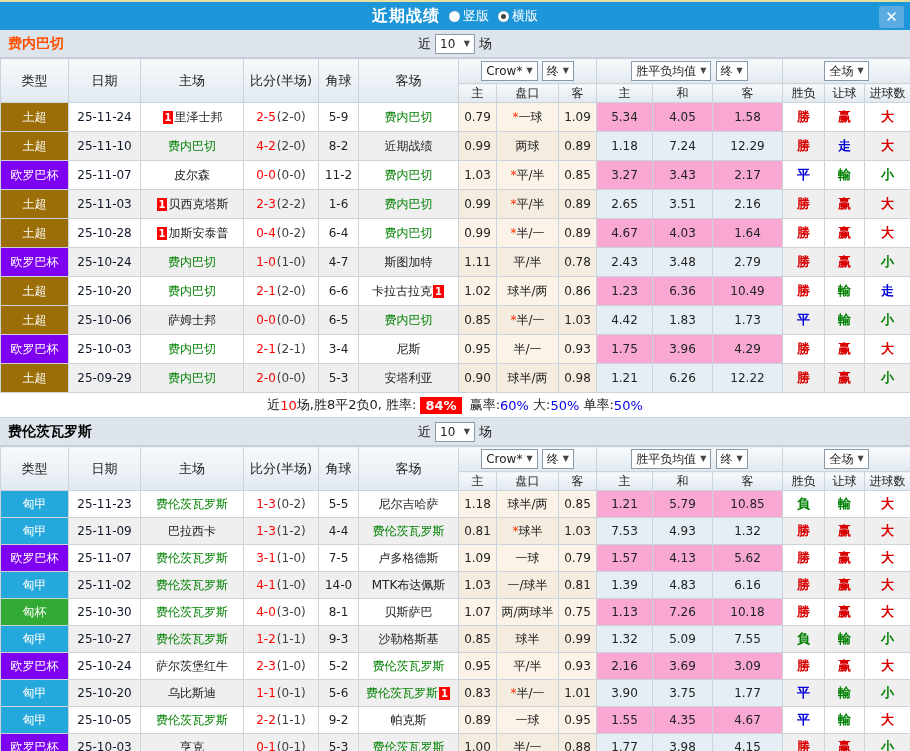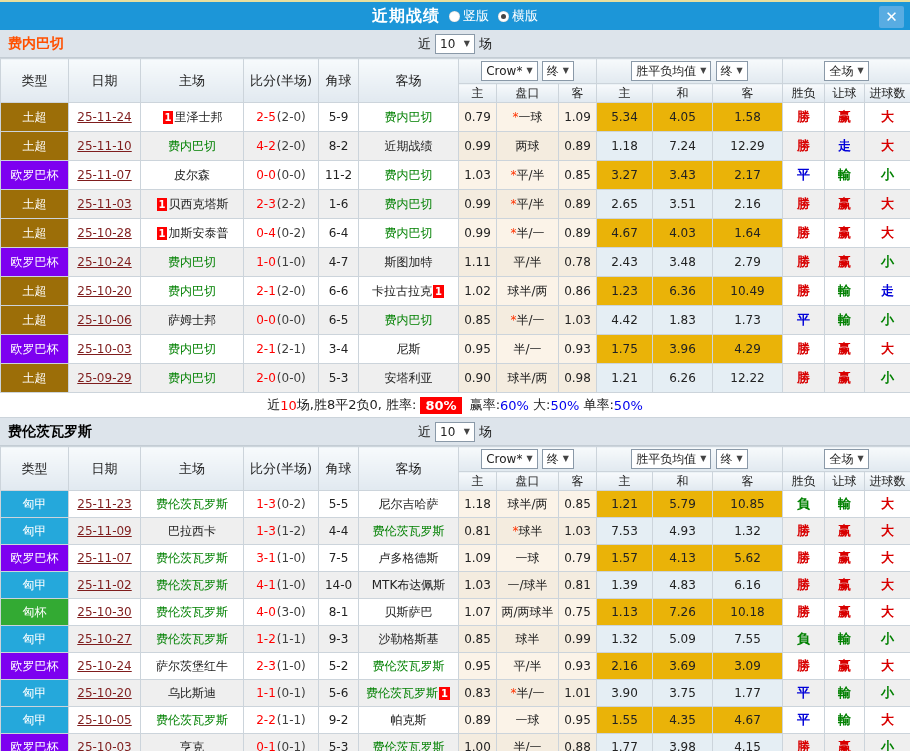--- a/index.html
+++ b/index.html
@@ -38,27 +38,27 @@
   tr.h1 th{height:24px;font-size:13px;}
   tr.h2 th{height:18px;font-size:12px;}
   #rows-0 tr{height:29px;}
   #rows-1 tr{height:27px;}
   td{font-size:12px;}
   td.type{color:#fff;font-size:12px;}
   tbody tr:nth-child(odd) td.plain{background:#fff;}
   tbody tr:nth-child(even) td.plain{background:#efefef;}
   td.odd{background:#fbf3e8;}
   tbody tr:nth-child(even) td.odd{background:#f4ecdf;}
-  td.avg{background:#eab308;}
+  td.avg{background:#f9a8d4;}
   tbody tr:nth-child(even) td.avg{background:#e5eef4;}
   td.team.hl{color:#008000;}
   .ft{color:#ff0000;}
   .hf{color:#404040;margin-left:1px;}
   .star{color:#ff3300;}
-  td.date{color:#7f1d1d;text-decoration:underline;}
+  td.date{color:#0f172a;}
   td.res{font-weight:bold;font-size:13px;}
   .b1{display:inline-block;background:#ff0000;color:#fff;font-size:10px;line-height:13px;
       padding:0 2px;margin:0 1px;font-weight:bold;}
 
   
   .summary{height:24px;display:flex;align-items:center;justify-content:center;font-size:13px;
            background:#fff;border-bottom:1px solid #ccd4db;color:#222;white-space:pre;}
   .sm-red{color:#ff0000;}
   .sm-blue{color:#0000ee;}
   .sm-badge{background:#ff0000;color:#fff;font-weight:bold;padding:1px 5px;margin:0 4px;}
@@ -319,21 +319,21 @@
         <td class="avg">1.21</td>
         <td class="avg">6.26</td>
         <td class="avg">12.22</td>
         <td class="res plain" style="color: rgb(216, 0, 0);">勝</td>
         <td class="res plain" style="color: rgb(216, 0, 0);">赢</td>
         <td class="res plain" style="color: rgb(0, 128, 0);">小</td>
       </tr>
     </tbody>
 </table>
 
-<div class="summary" id="summary-0"><span>近</span><span class="sm-red">10</span><span>场,胜8平2负0, 胜率:</span><span class="sm-badge">80%</span><span> 赢率:</span><span class="sm-blue">60%</span><span> 大:</span><span class="sm-blue">50%</span><span> 单率:</span><span class="sm-blue">50%</span></div>
+<div class="summary" id="summary-0"><span>近</span><span class="sm-red">10</span><span>场,胜8平2负0, 胜率:</span><span class="sm-badge">84%</span><span> 赢率:</span><span class="sm-blue">60%</span><span> 大:</span><span class="sm-blue">50%</span><span> 单率:</span><span class="sm-blue">50%</span></div>
 
 <div class="filter-bar">
   <span class="sec-title" style="color: rgb(0, 0, 0);">费伦茨瓦罗斯</span>
   <div class="filter-ctrls">
     <span>近</span>
     <span class="dd count-dd">
         <span>10</span>
         <span class="arrow">▼</span>
       </span>
     <span>场</span>

